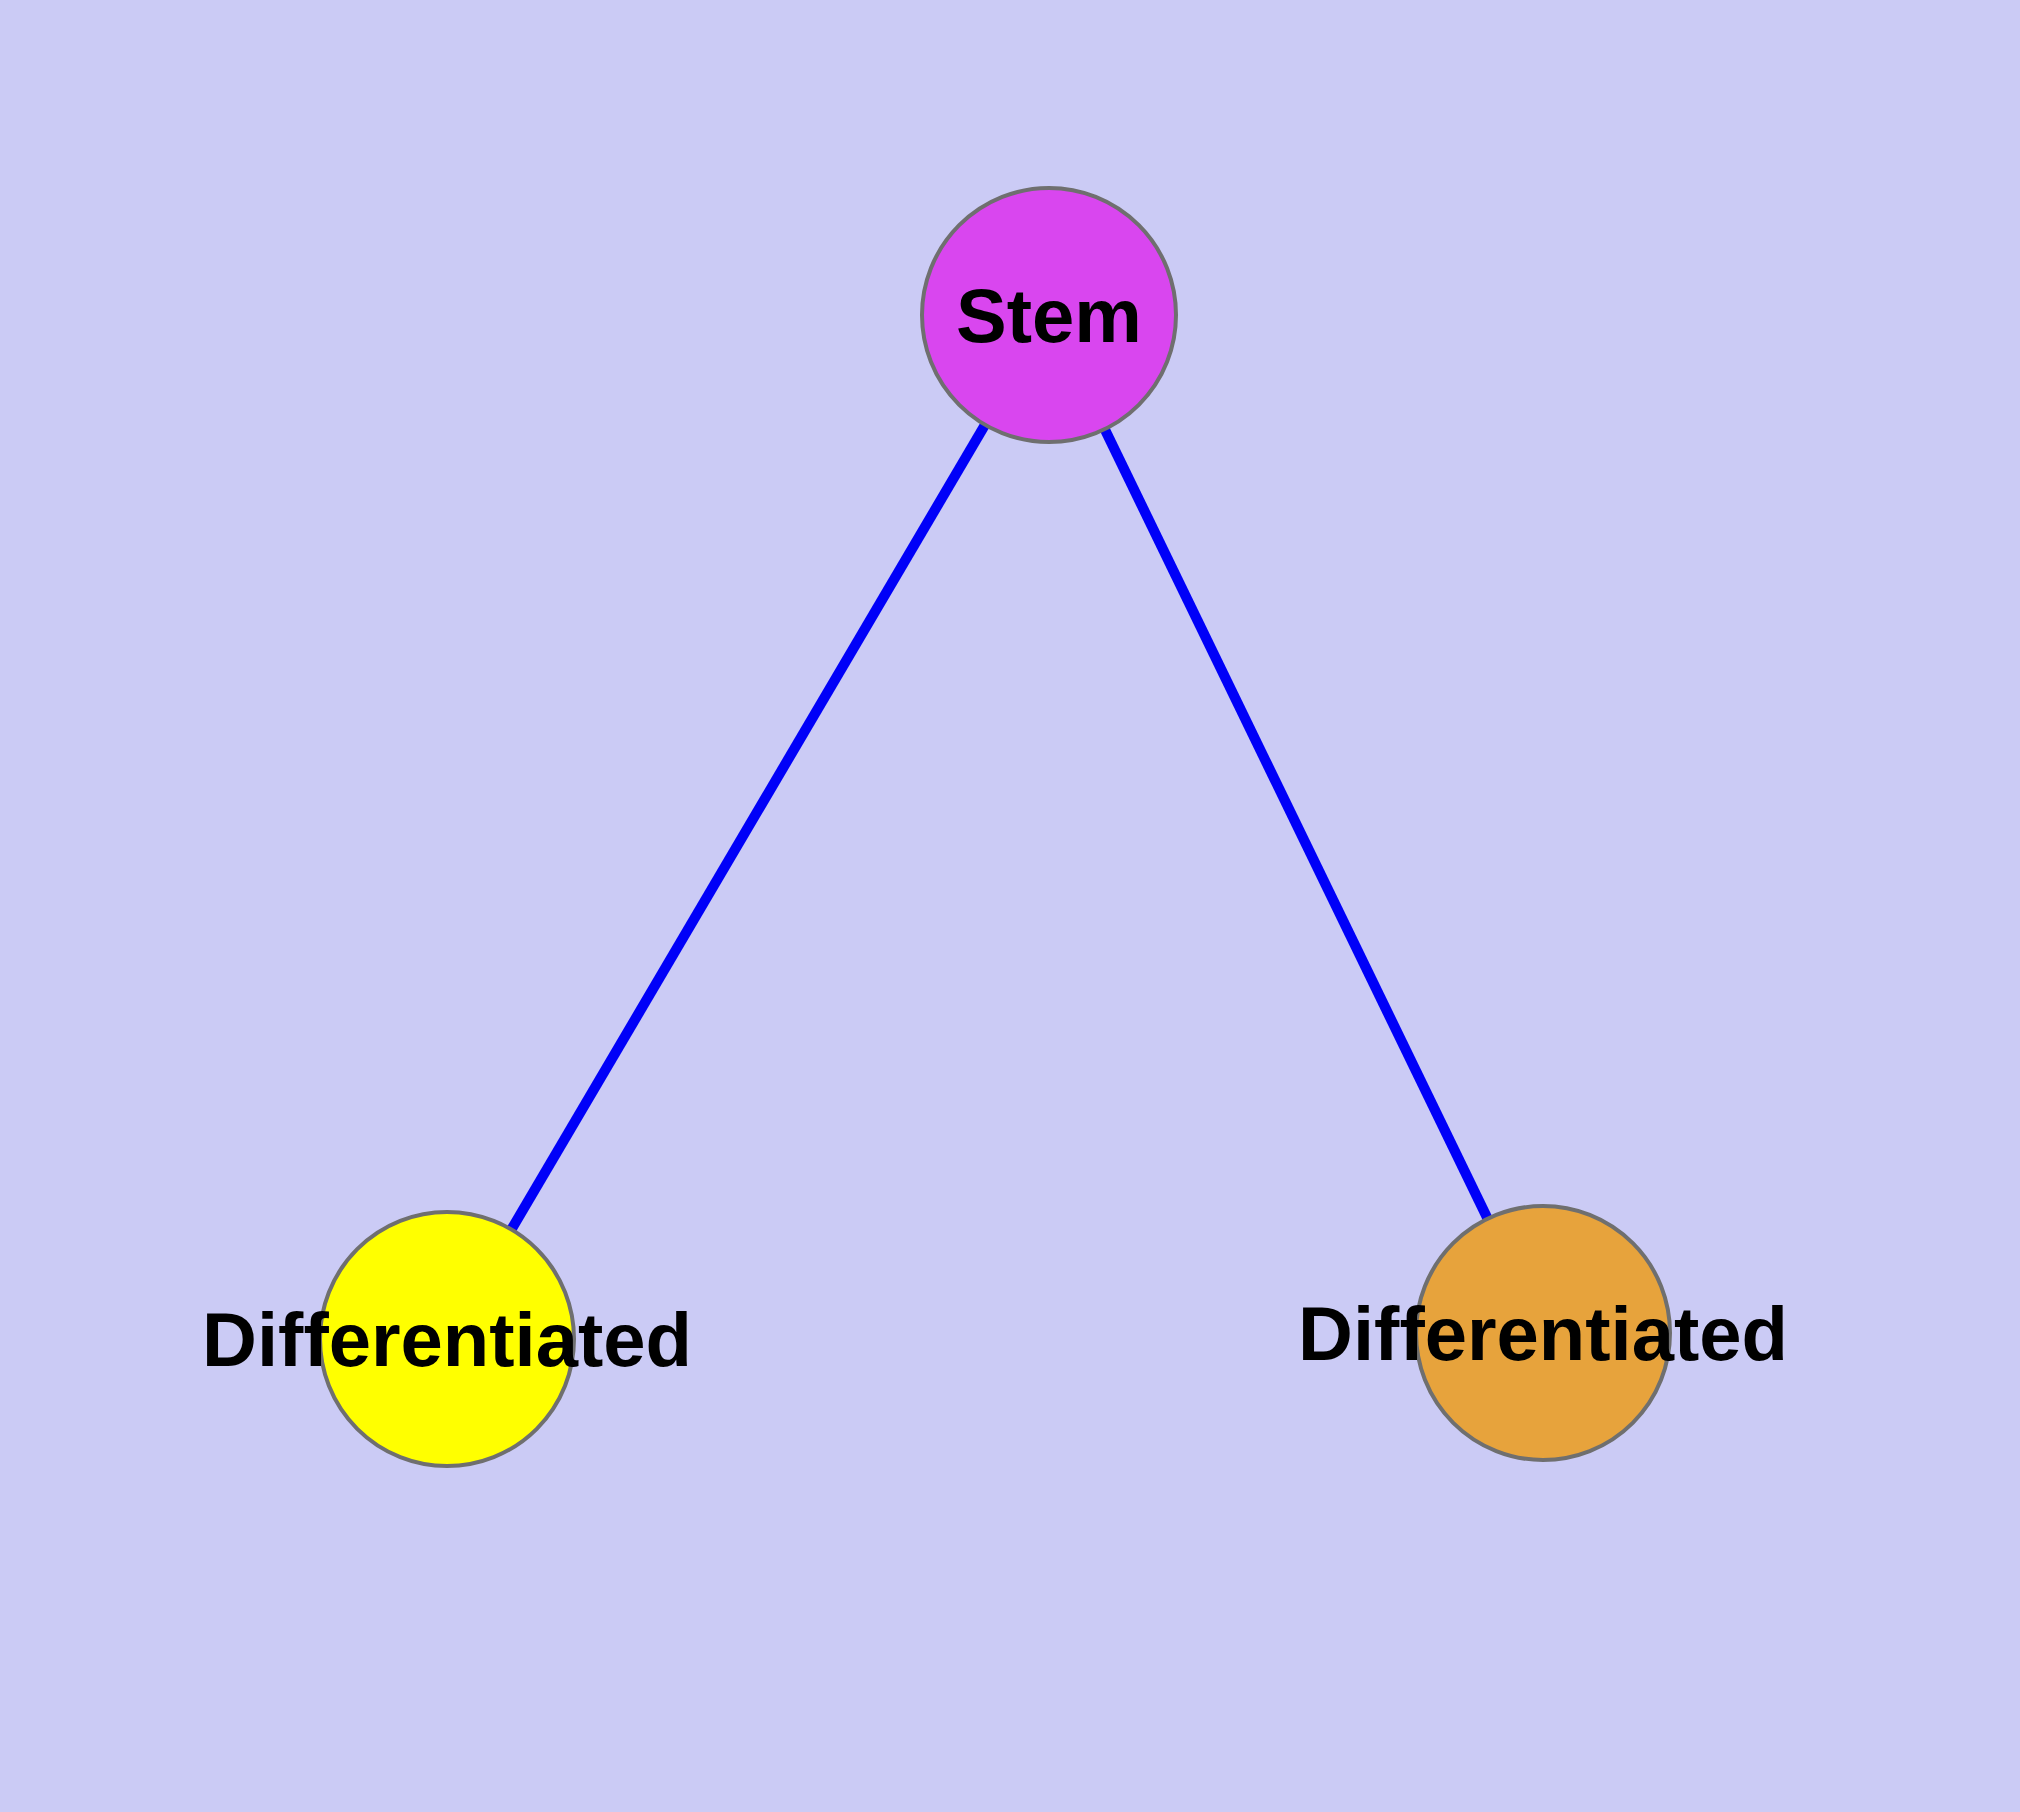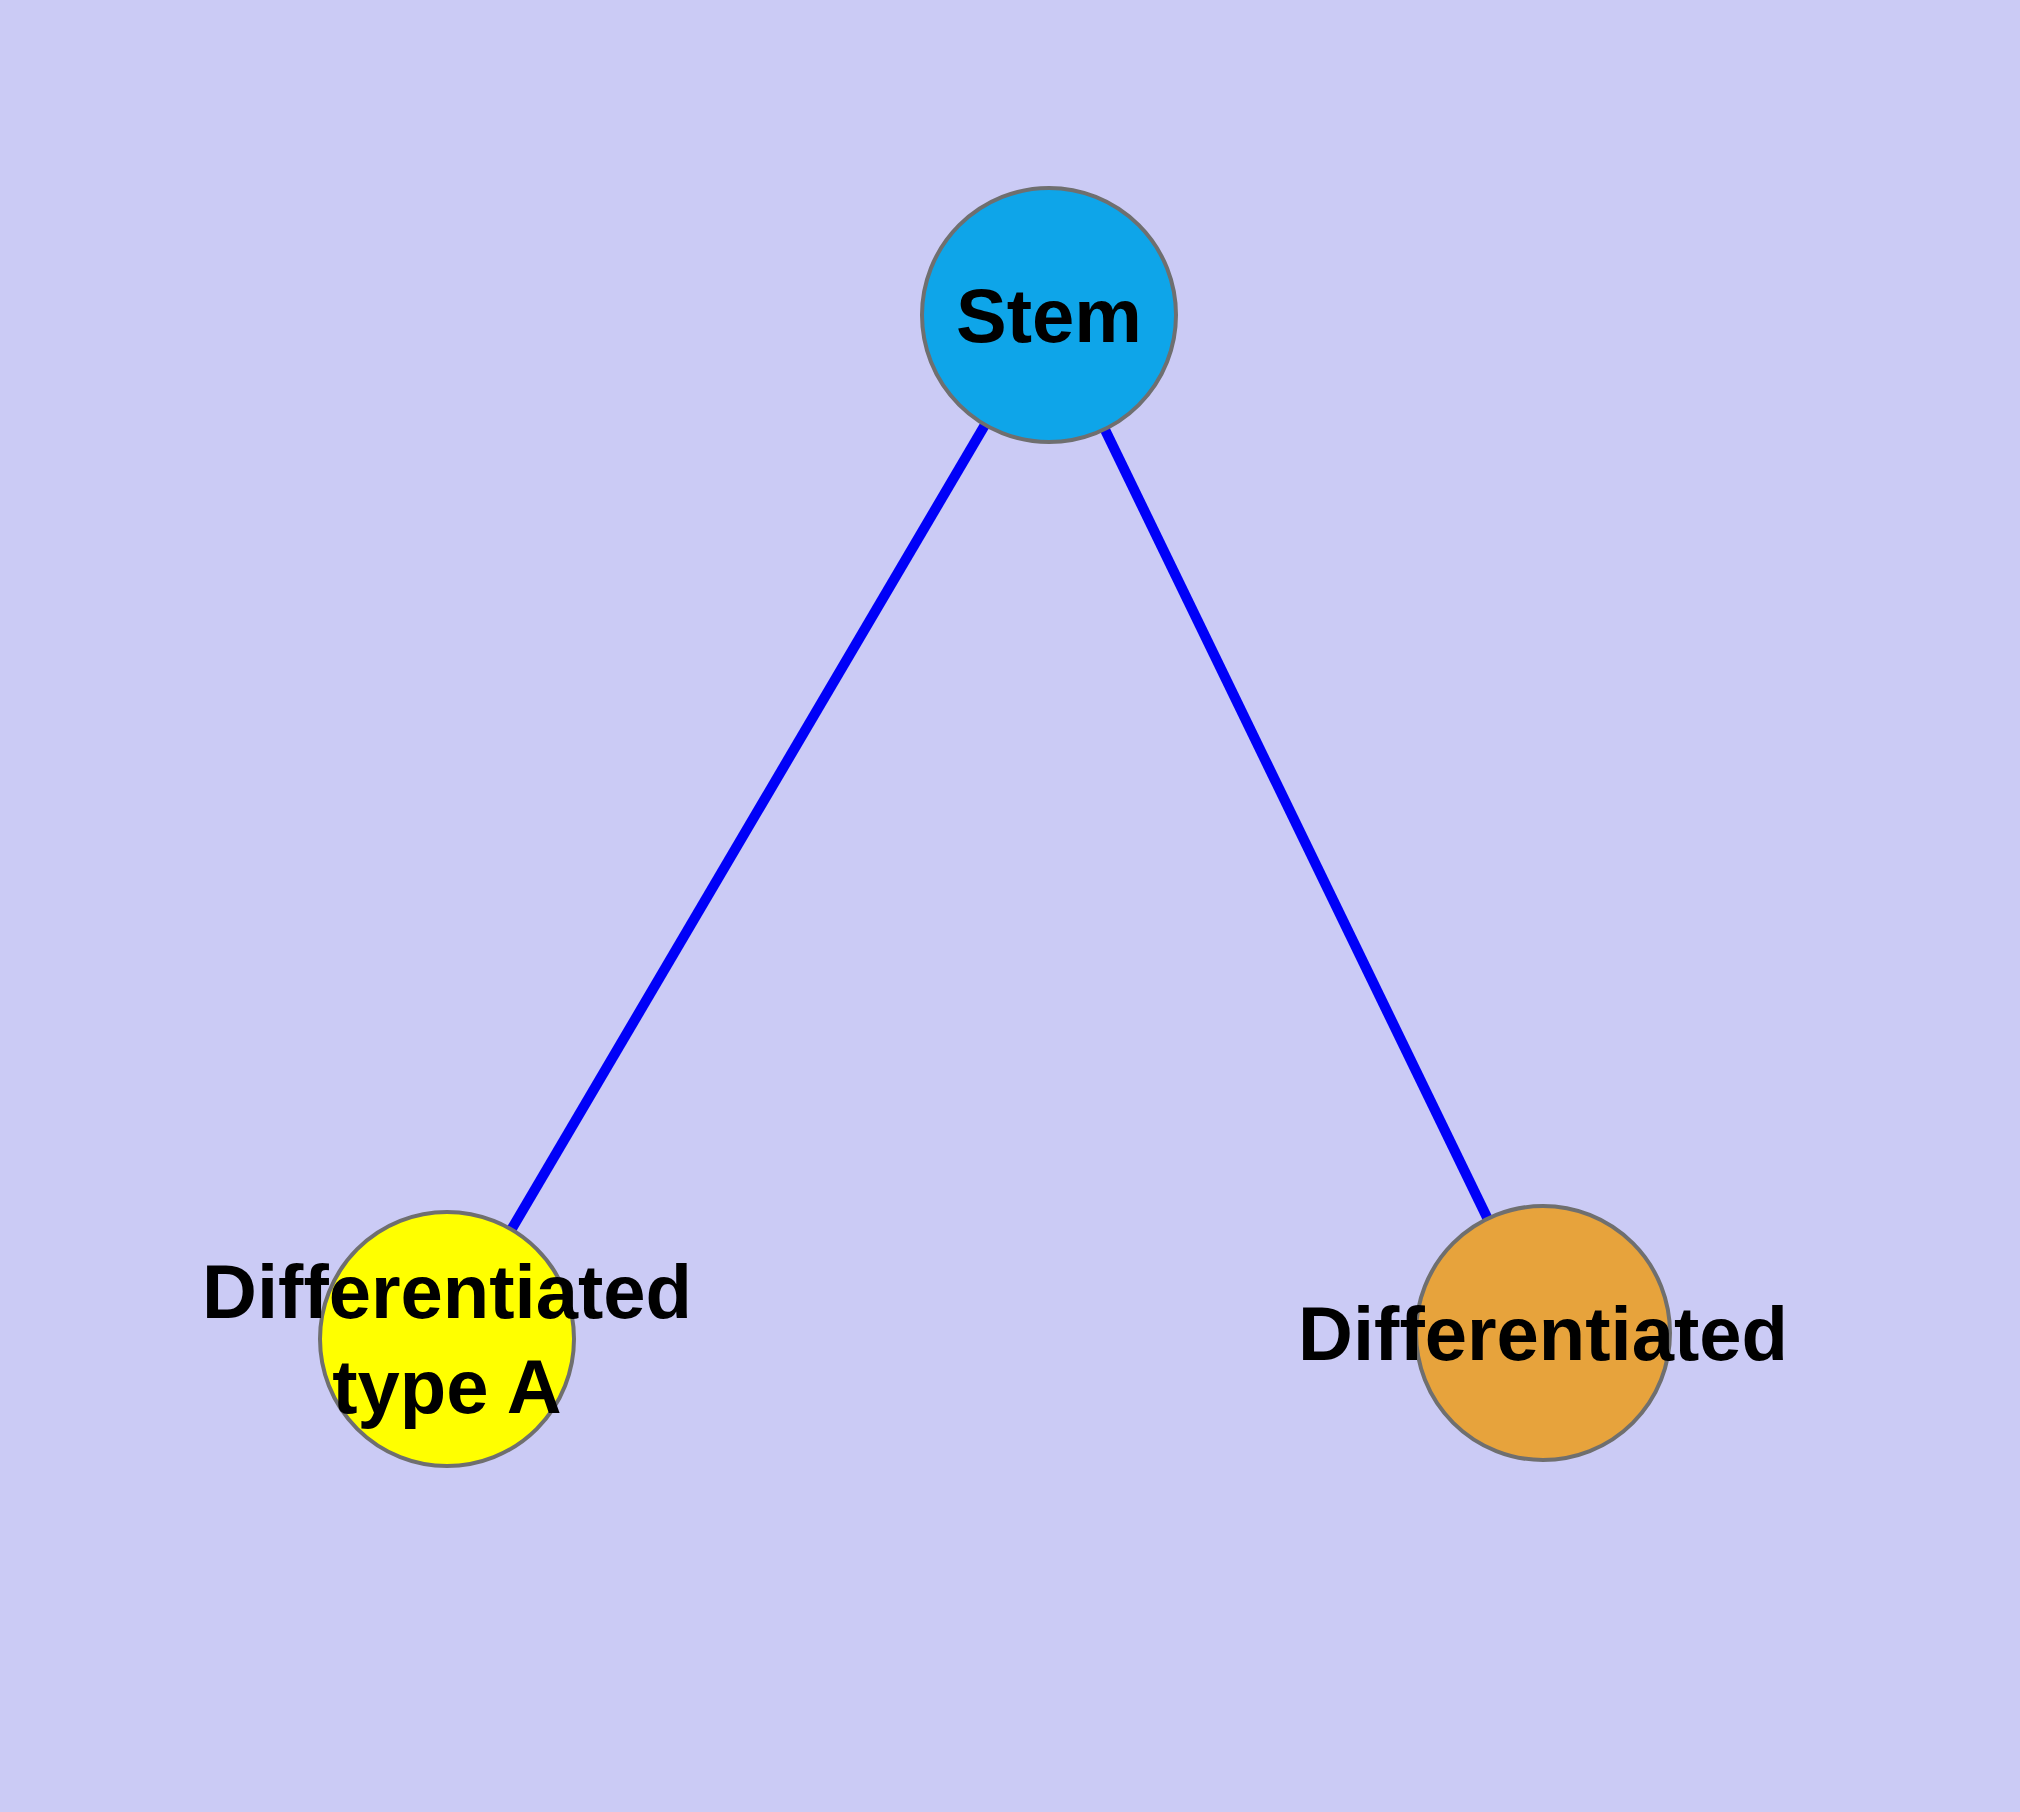--- a/index.html
+++ b/index.html
@@ -48,21 +48,21 @@
     font-weight: bold;
     font-size: 76px;
     line-height: 95px;
     color: #000000;
     white-space: nowrap;
     overflow: visible;
   }
   .node-stem {
     left: 920px;
     top: 186px;
-    background: #0ea5e9;
+    background: #d946ef;
   }
   .node-type-a {
     left: 318px;
     top: 1210px;
     background: #FFFF00;
   }
   .node-type-b {
     left: 1414px;
     top: 1204px;
     background: #E7A33C;
@@ -77,21 +77,20 @@
     <line class="edge" x1="1238" y1="372" x2="527" y2="1580"></line>
     <line class="edge" x1="1238" y1="372" x2="1820" y2="1572"></line>
   </svg>
 
   <div class="node node-stem">
     <div class="node-label">Stem</div>
   </div>
 
   <div class="node node-type-a">
     <div class="node-label">Differentiated</div>
-    <div class="node-label">type A</div>
   </div>
 
   <div class="node node-type-b">
     <div class="node-label">Differentiated</div>
   </div>
 
 </div>
 
 
 </body></html>

